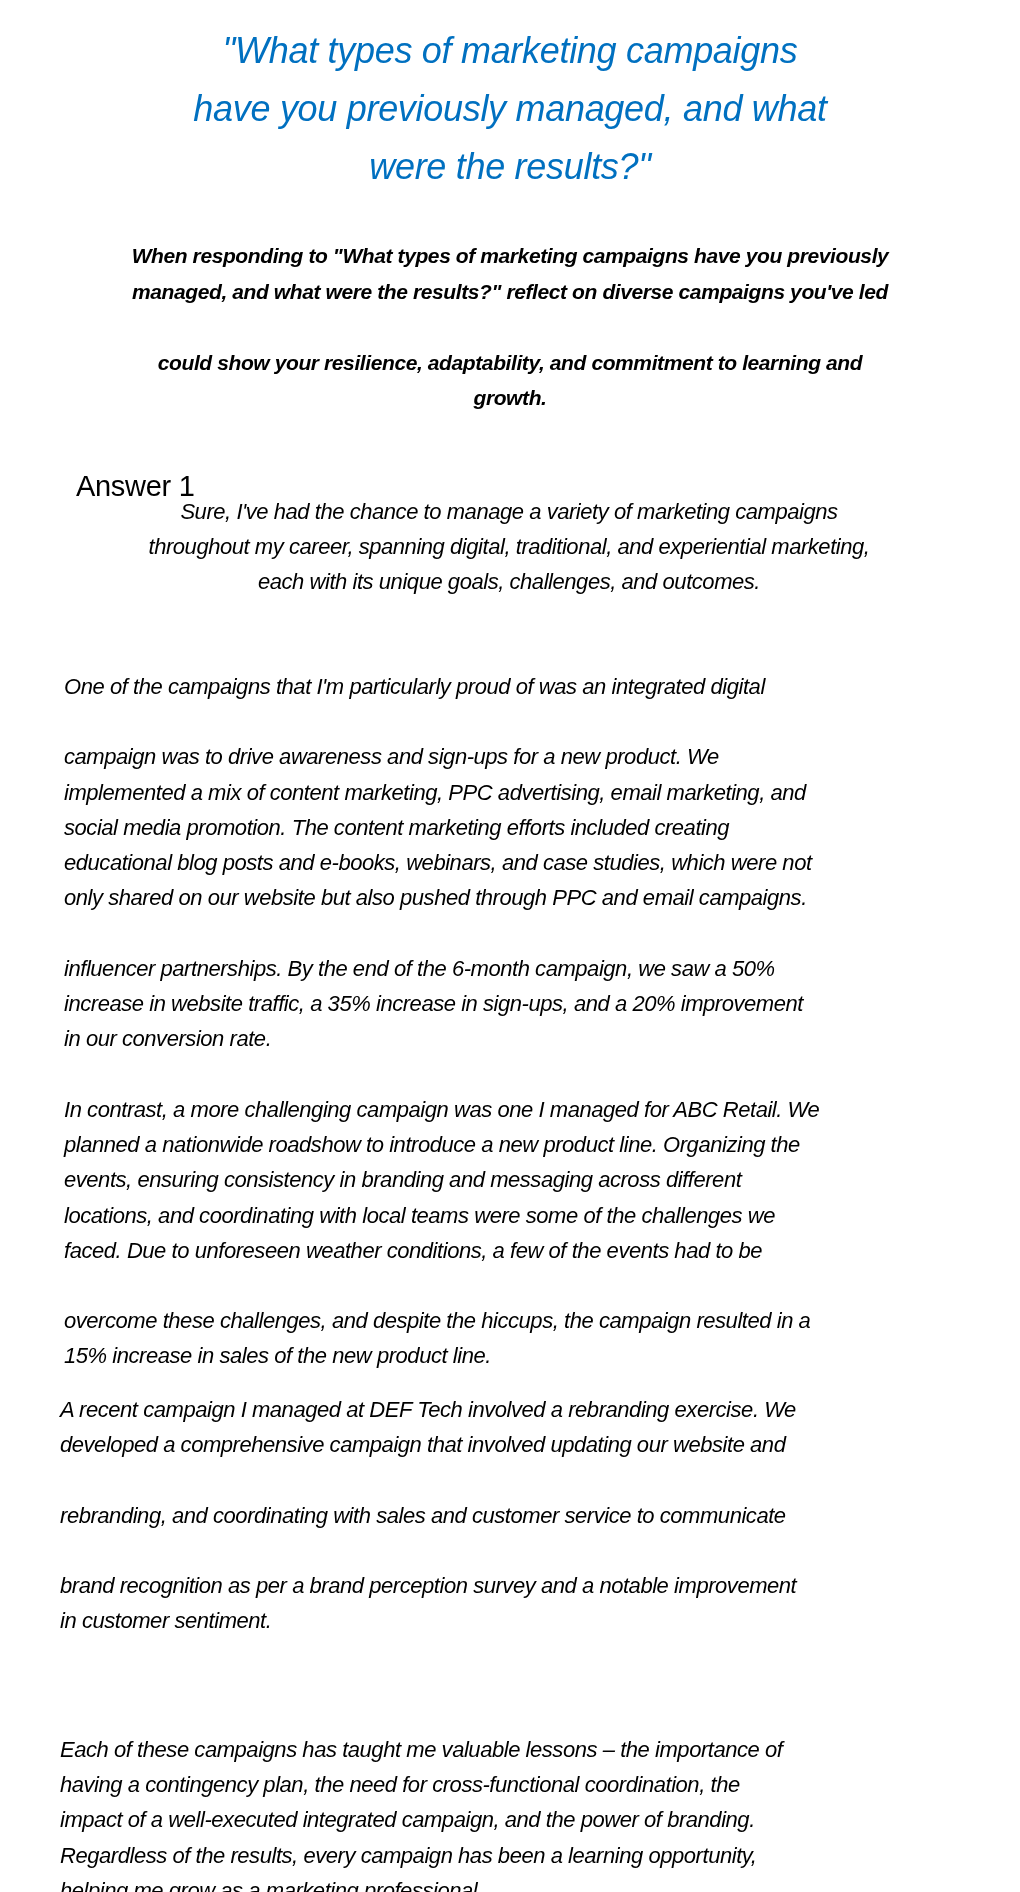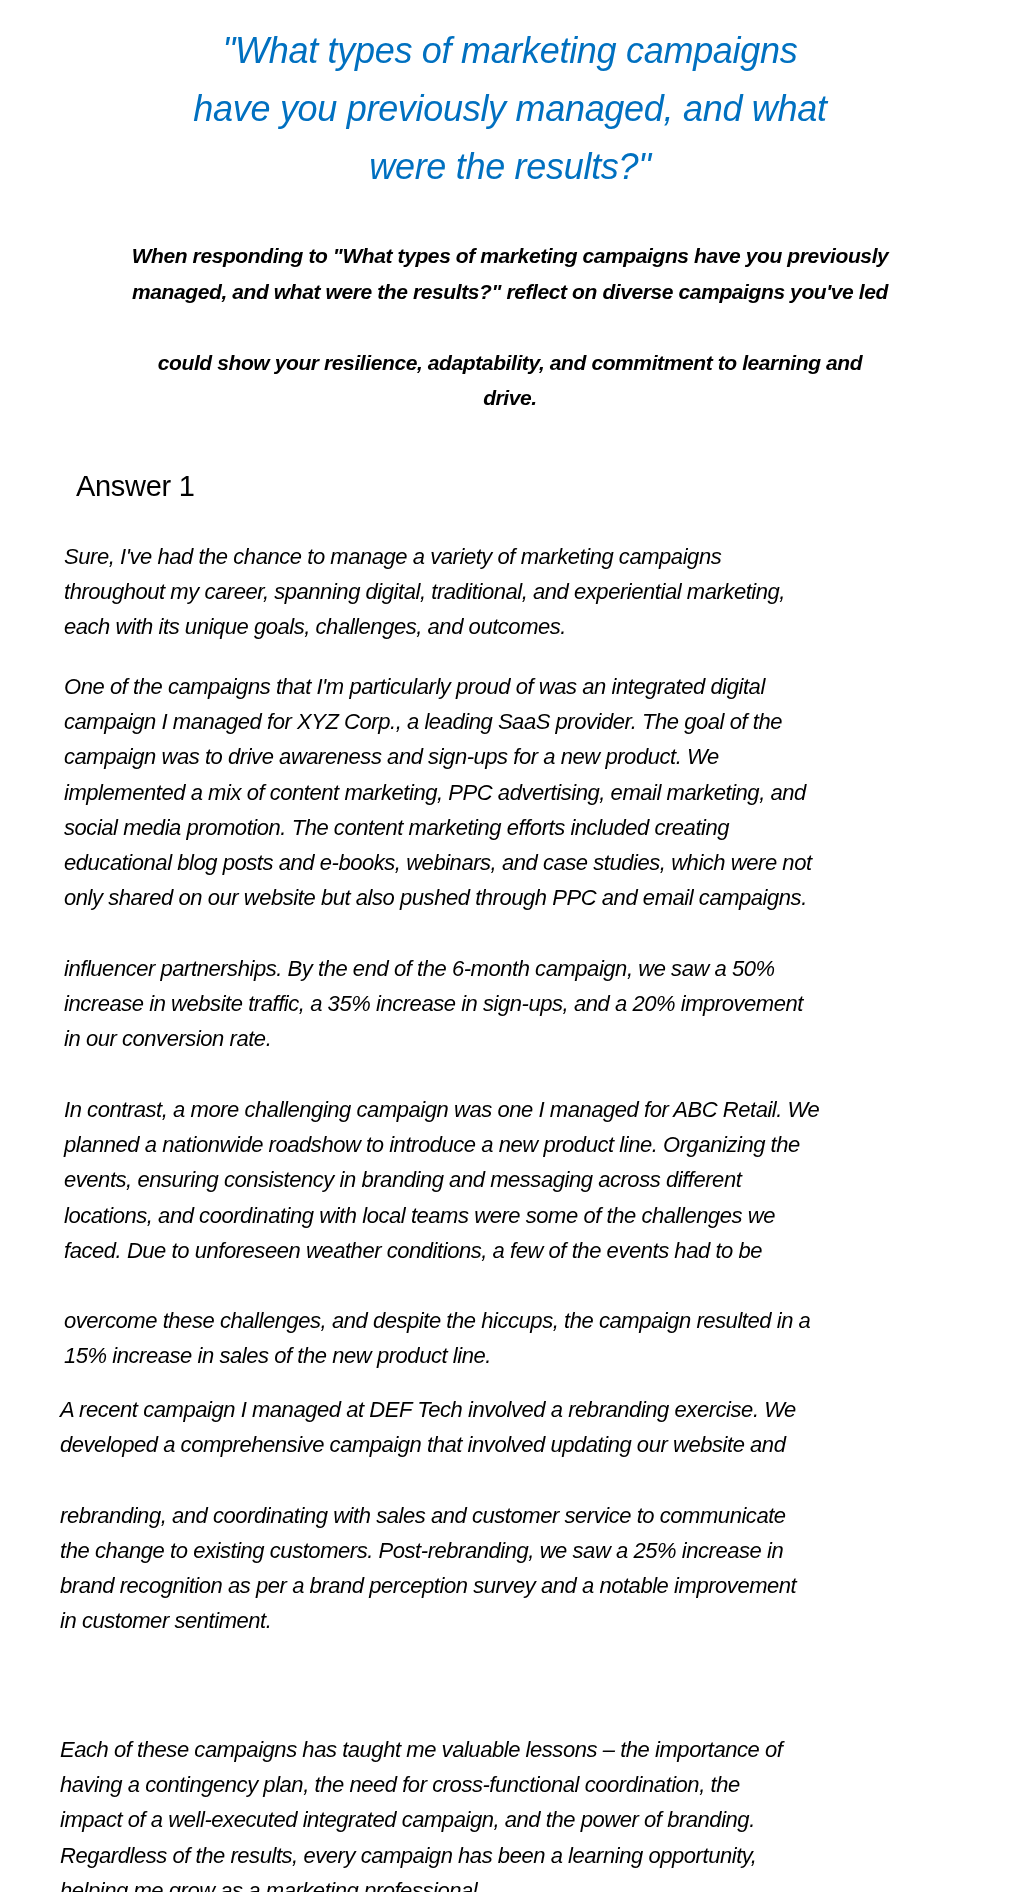--- a/index.html
+++ b/index.html
@@ -15,54 +15,54 @@
       font-size: 21px; line-height: 35.5px; margin: 0; letter-spacing: -0.4px;
     }
     .answer-heading {
       position: absolute; left: 64px; top: 454px; margin: 12px;
       font-size: 29px; font-weight: normal; line-height: 40px; letter-spacing: -0.3px;
     }
     .para {
       position: absolute; left: 64px; width: 890px; margin: 0;
       font-style: italic; font-size: 22px; line-height: 35.2px; letter-spacing: -0.45px;
     }
-    #p1 { top: 539px; }
+    #p1 { top: 494px; text-align: center; }
     #p2 { top: 669px; }
     #p3 { top: 1092px; }
     #p4 { top: 1392px; left: 60px; }
     #p5 { top: 1732px; left: 60px; }
   </style>
 </head>
 <body>
 
 <h1 class="title">
   <span>"What types of marketing campaigns</span><br>
   <span>have you previously managed, and what</span><br>
   <span>were the results?"</span>
 </h1>
 
 <p class="intro">
   <span>When responding to "What types of marketing campaigns have you previously</span><br>
   <span>managed, and what were the results?" reflect on diverse campaigns you've led</span><br>
   <br>
   <span>could show your resilience, adaptability, and commitment to learning and</span><br>
-  <span>drive.</span>
+  <span>growth.</span>
 </p>
 
 <h2 class="answer-heading">Answer 1</h2>
 
 <p class="para" id="p1">
   <span>Sure, I've had the chance to manage a variety of marketing campaigns</span><br>
   <span>throughout my career, spanning digital, traditional, and experiential marketing,</span><br>
   <span>each with its unique goals, challenges, and outcomes.</span>
 </p>
 
 <p class="para" id="p2">
   <span>One of the campaigns that I'm particularly proud of was an integrated digital</span><br>
-  <span>campaign I managed for XYZ Corp., a leading SaaS provider. The goal of the</span><br>
+  <br>
   <span>campaign was to drive awareness and sign-ups for a new product. We</span><br>
   <span>implemented a mix of content marketing, PPC advertising, email marketing, and</span><br>
   <span>social media promotion. The content marketing efforts included creating</span><br>
   <span>educational blog posts and e-books, webinars, and case studies, which were not</span><br>
   <span>only shared on our website but also pushed through PPC and email campaigns.</span><br>
   <br>
   <span>influencer partnerships. By the end of the 6-month campaign, we saw a 50%</span><br>
   <span>increase in website traffic, a 35% increase in sign-ups, and a 20% improvement</span><br>
   <span>in our conversion rate.</span>
 </p>
@@ -76,21 +76,21 @@
   <br>
   <span>overcome these challenges, and despite the hiccups, the campaign resulted in a</span><br>
   <span>15% increase in sales of the new product line.</span>
 </p>
 
 <p class="para" id="p4">
   <span>A recent campaign I managed at DEF Tech involved a rebranding exercise. We</span><br>
   <span>developed a comprehensive campaign that involved updating our website and</span><br>
   <br>
   <span>rebranding, and coordinating with sales and customer service to communicate</span><br>
-  <span>the change to existing customers. Post-rebranding, we saw a 25% increase in</span><br>
+  <br>
   <span>brand recognition as per a brand perception survey and a notable improvement</span><br>
   <span>in customer sentiment.</span>
 </p>
 
 <p class="para" id="p5">
   <span>Each of these campaigns has taught me valuable lessons – the importance of</span><br>
   <span>having a contingency plan, the need for cross-functional coordination, the</span><br>
   <span>impact of a well-executed integrated campaign, and the power of branding.</span><br>
   <span>Regardless of the results, every campaign has been a learning opportunity,</span><br>
   <span>helping me grow as a marketing professional.</span>

